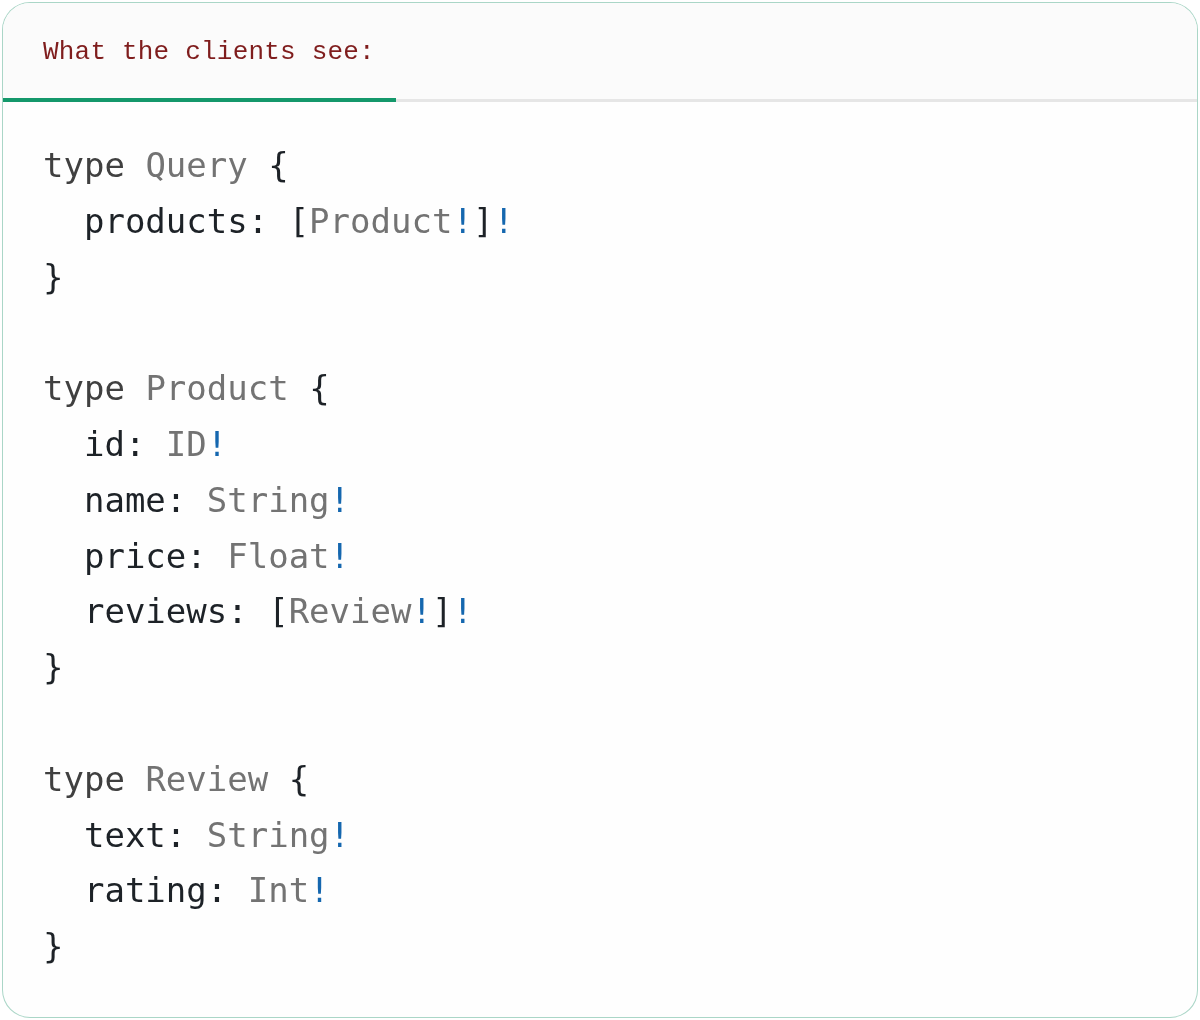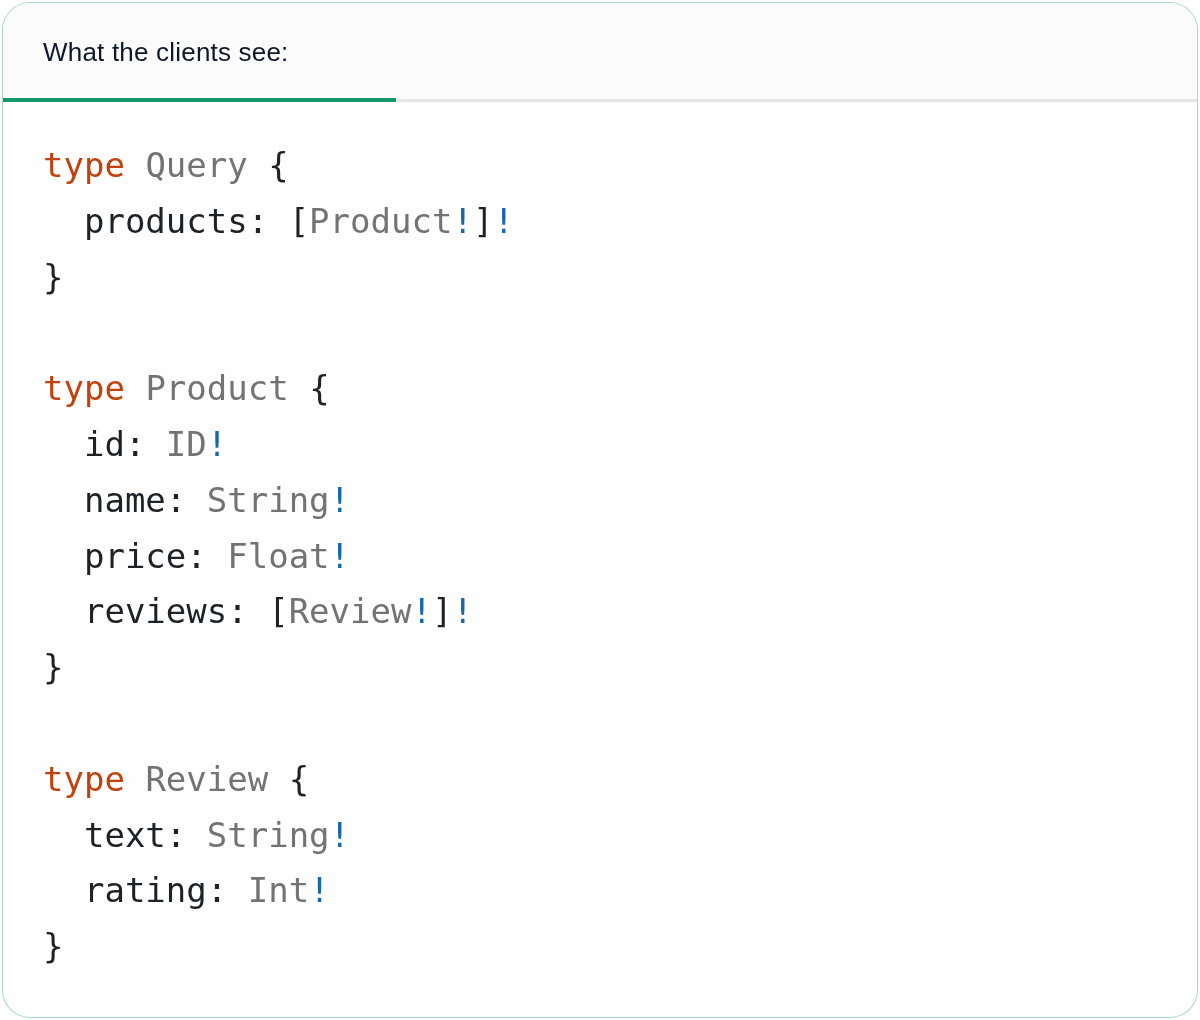--- a/index.html
+++ b/index.html
@@ -34,39 +34,40 @@
     position: absolute;
     left: 0; top: 0;
     width: 393px; height: 99px;
     padding: 34px 0 0 40px;
     cursor: pointer;
   }
   .tab-label {
     font-size: 26px;
     font-weight: 500;
     letter-spacing: 0.2px;
-    color: #0f172a;
+    color: #7f1d1d;
     white-space: nowrap;
+    font-family: Liberation Mono, monospace;
   }
   .tab-underline {
     position: absolute;
     left: 0; bottom: 0;
     width: 393px; height: 4px;
     background: #14986b;
   }
   .code {
     margin: 36px 40px 40px 40px;
     font-family: "DejaVu Sans Mono", monospace;
     font-size: 34px;
     line-height: 55.8px;
     color: #1d2227;
     white-space: pre;
   }
   .code-line { white-space: pre; }
-  .tok-kw    { color: #c2410c; }
+  .tok-kw    { color: #404040; }
   .tok-type  { color: #737373; }
   .tok-bang  { color: #1567af; }
   .tok-plain { color: #1d2227; }
 </style>
 </head>
 <body>
 
 <div class="card">
   <div class="tab-strip">
     <div class="strip-divider"></div>

